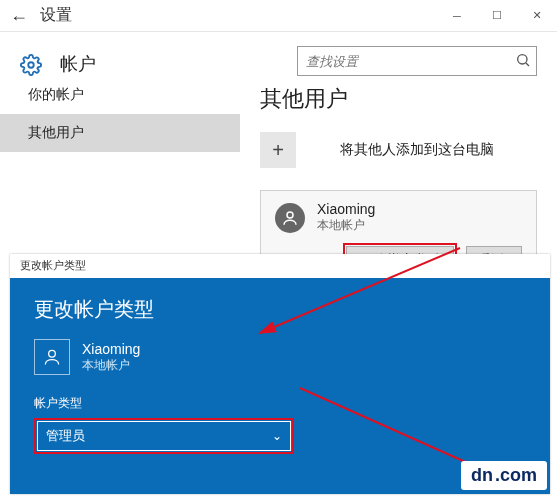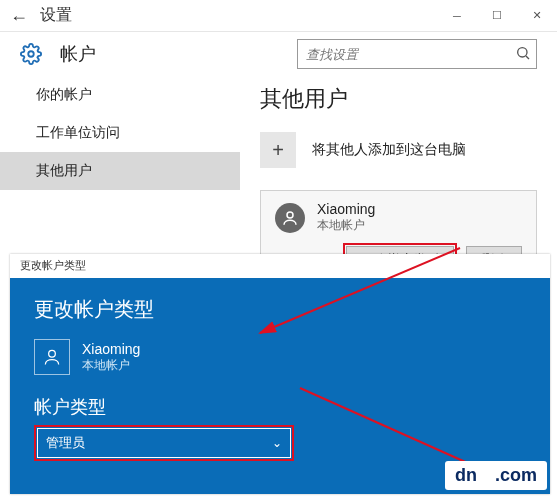--- a/index.html
+++ b/index.html
@@ -5,63 +5,63 @@
     * { margin: 0; padding: 0; box-sizing: border-box; font-family: "Microsoft YaHei", "Segoe UI", sans-serif; }
     body { width: 557px; height: 500px; background: #fff; position: relative; overflow: hidden; }
     
     .titlebar { height: 32px; background: #fff; display: flex; align-items: center; border-bottom: 1px solid #e6e6e6; }
     .titlebar-left { display: flex; align-items: center; padding-left: 10px; gap: 12px; }
     .title-back { font-size: 18px; color: #333; }
     .titlebar-title { font-size: 16px; color: #333; }
     .titlebar-right { margin-left: auto; display: flex; }
     .win-btn { width: 40px; height: 32px; display: flex; align-items: center; justify-content: center; color: #555; font-size: 11px; }
     
-    .header-row { display: flex; height: 44px; align-items: center; padding: 0 20px; gap: 18px; }
+    .header-row { display: flex; height: 44px; align-items: flex-end; padding: 0 20px; gap: 18px; }
     .gear { width: 22px; height: 22px; color: #1f6db5; }
     .header-label { font-size: 18px; color: #222; }
     .search-wrap { margin-left: auto; width: 240px; position: relative; }
     .search-input { width: 100%; height: 30px; border: 1px solid #999; padding: 0 30px 0 8px; font-size: 13px; color: #666; background: #fff; font-style: italic; }
     .search-icon { position: absolute; right: 6px; top: 6px; color: #555; }
     
     .main { display: flex; height: 200px; }
     .sidebar { width: 240px; }
-    .nav-item { padding: 10px 36px; font-size: 14px; color: #222; }
+    .nav-item { padding: 10px 28px; font-size: 14px; color: #222; }
     .nav-item.active { background: #d8d8d8; }
     
     .content { flex: 1; padding: 8px 20px 0 20px; }
     .section-title { font-size: 22px; color: #222; margin-bottom: 18px; }
     .add-row { display: flex; align-items: center; gap: 16px; margin-bottom: 22px; }
     .add-btn { width: 36px; height: 36px; background: #e6e6e6; display: flex; align-items: center; justify-content: center; font-size: 20px; color: #444; }
-    .add-label { font-size: 14px; color: #222; }
+    .add-label { font-size: 14px; color: #222; margin-left: 28px; }
     
     .user-card { border: 1px solid #d0d0d0; padding: 10px 14px; background: #f7f7f7; }
     .user-head { display: flex; align-items: center; gap: 12px; }
     .avatar { width: 30px; height: 30px; border-radius: 50%; background: #666; display: flex; align-items: center; justify-content: center; }
     .user-name { font-size: 14px; color: #222; }
     .user-type { font-size: 12px; color: #666; }
     .card-actions { display: flex; gap: 12px; margin-top: 12px; justify-content: flex-end; }
     .btn { height: 28px; padding: 0 14px; border: 1px solid #aaa; background: #ddd; font-size: 13px; color: #222; }
     .btn-highlight { outline: 2px solid #d12; outline-offset: 1px; }
     
     .dialog { position: absolute; left: 10px; top: 254px; width: 540px; height: 240px; background: #fff; box-shadow: 0 0 2px rgba(0,0,0,.3); }
     .dialog-title { height: 24px; padding: 4px 10px; font-size: 11px; color: #333; background: #fff; }
     .dialog-body { background: #0a6cb7; height: 216px; padding: 18px 24px; color: #fff; position: relative; }
     .dialog-heading { font-size: 20px; margin-bottom: 16px; }
     .d-user-row { display: flex; align-items: center; gap: 12px; margin-bottom: 20px; }
     .d-avatar { width: 36px; height: 36px; border: 1px solid rgba(255,255,255,.6); display: flex; align-items: center; justify-content: center; }
     .d-username { font-size: 14px; }
     .d-usertype { font-size: 12px; color: #cfe6f5; }
-    .field-label { font-size: 18px; margin-bottom: 6px; }
+    .field-label { font-size: 12px; margin-bottom: 6px; }
     .dropdown { width: 260px; height: 34px; border: 2px solid #d12; background: transparent; color: #fff; padding: 16px 10px; display: flex; align-items: center; justify-content: space-between; outline: 1px solid #fff; outline-offset: -4px; }
     .dropdown span.val { font-size: 13px; }
     .chev { font-size: 12px; }
     
     .arrow { position: absolute; pointer-events: none; }
     
-    .watermark { position: absolute; right: 10px; bottom: 10px; background: #fff; padding: 4px 10px; border-radius: 3px; font-size: 18px; font-weight: bold; display: flex; align-items: center; gap: 18px; }
+    .watermark { position: absolute; right: 10px; bottom: 10px; background: #fff; padding: 4px 10px; border-radius: 3px; font-size: 18px; font-weight: bold; display: flex; align-items: center; gap: 2px; }
     .wm-dark { color: #0b2a61; }
     .wm-blue { color: #24a7f0; }
   </style>
 </head>
 <body>
 
 <div class="titlebar">
   <div class="titlebar-left">
     <span class="title-back">←</span>
     <span class="titlebar-title">设置</span>
@@ -88,21 +88,20 @@
           <circle cx="11" cy="11" r="7"></circle>
           <line x1="21" y1="21" x2="16.5" y2="16.5"></line>
         </svg>
     </span>
   </div>
 </div>
 
 <div class="main">
   <div class="sidebar">
     <div class="nav-item">你的帐户</div>
-    <div class="nav-item">工作单位访问</div>
     <div class="nav-item active">其他用户</div>
   </div>
   <div class="content">
     <div class="section-title">其他用户</div>
     <div class="add-row">
       <div class="add-btn">+</div>
       <div class="add-label">将其他人添加到这台电脑</div>
     </div>
     <div class="user-card">
       <div class="user-head">

